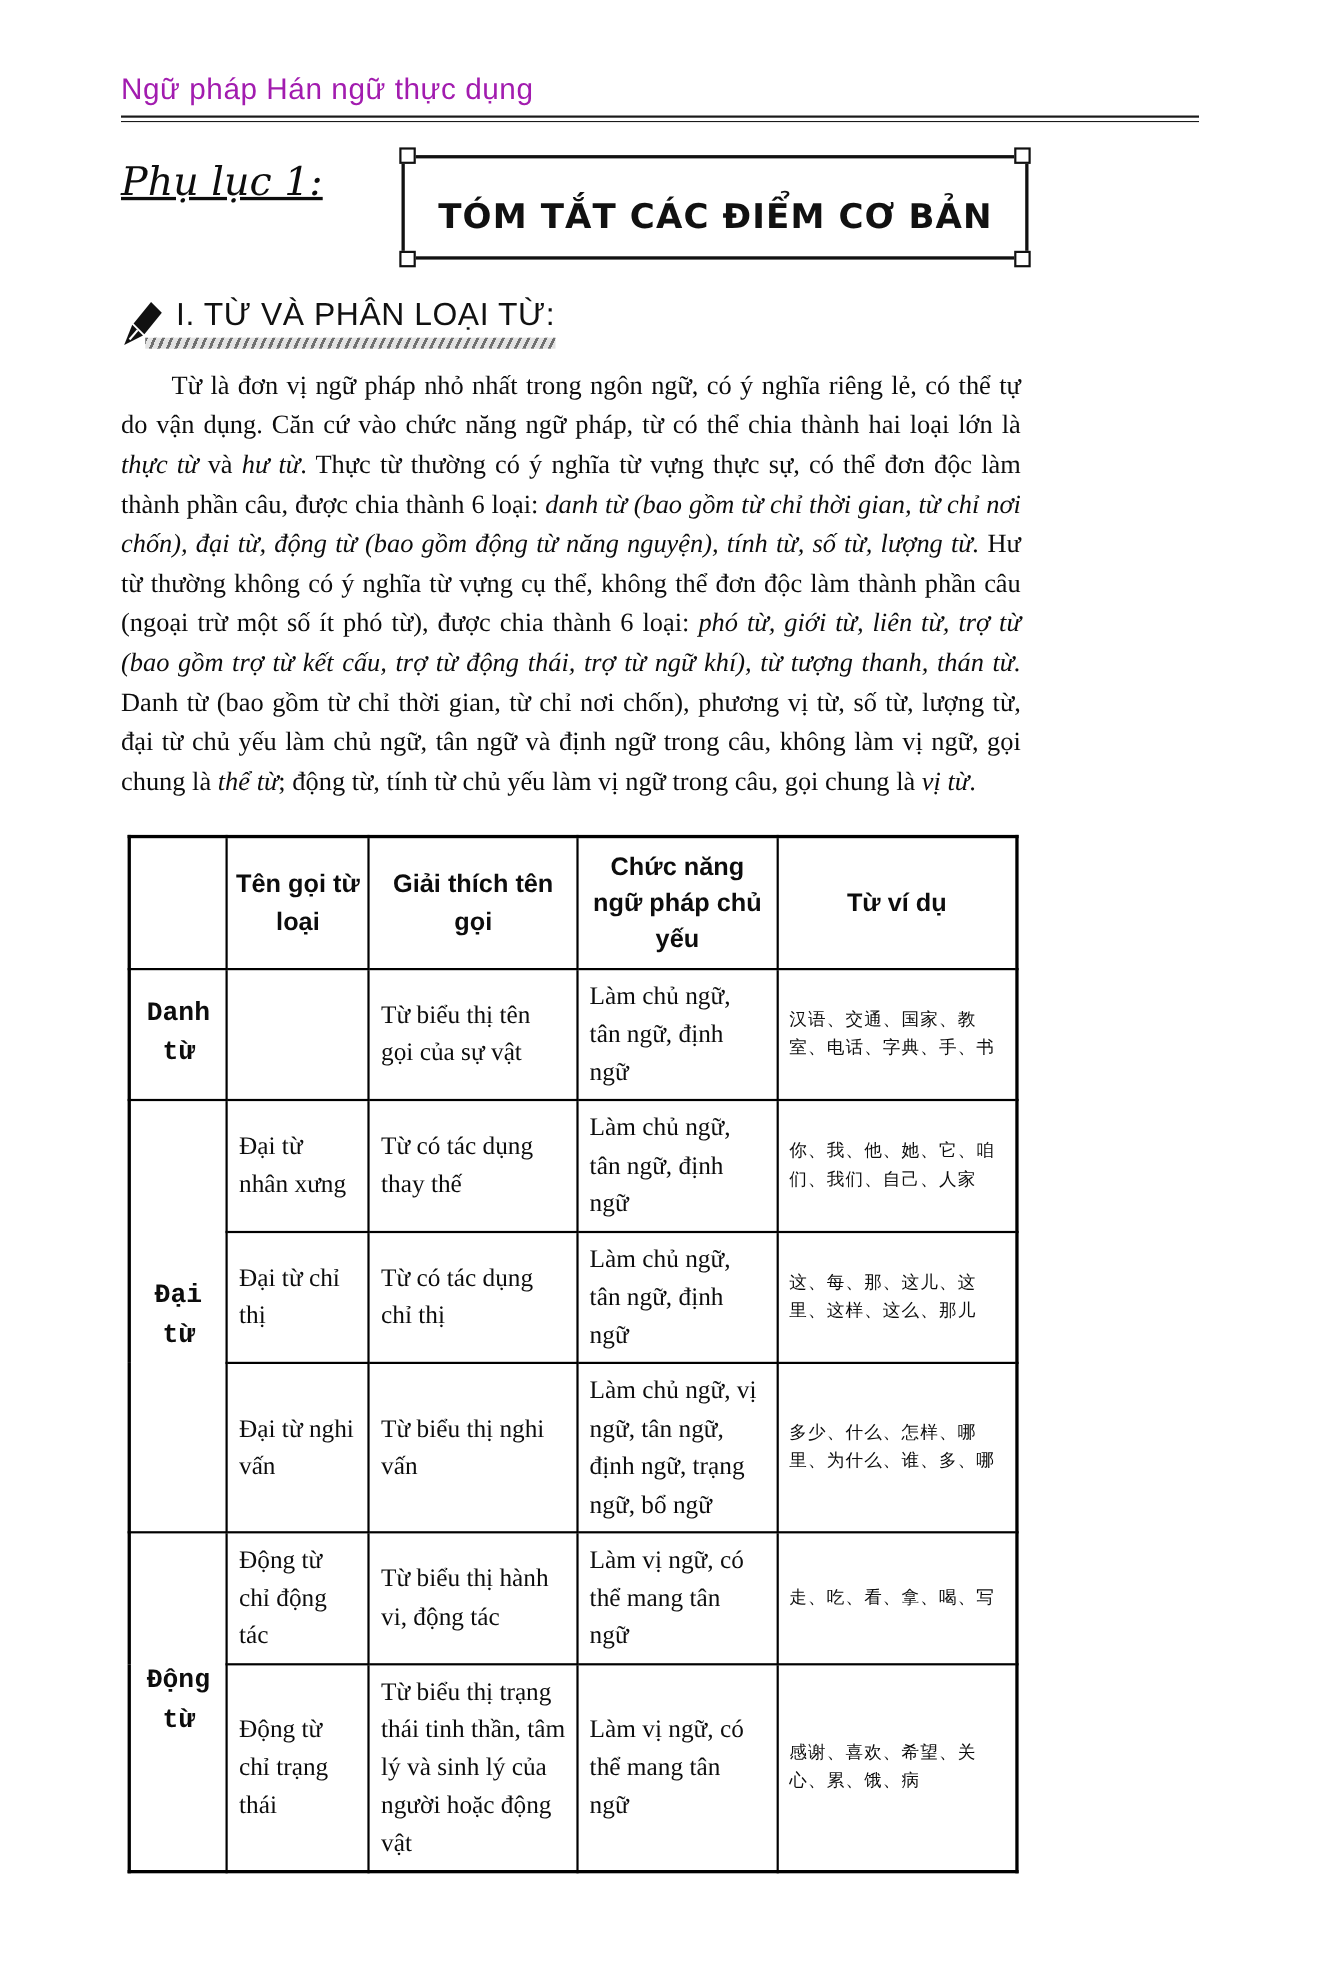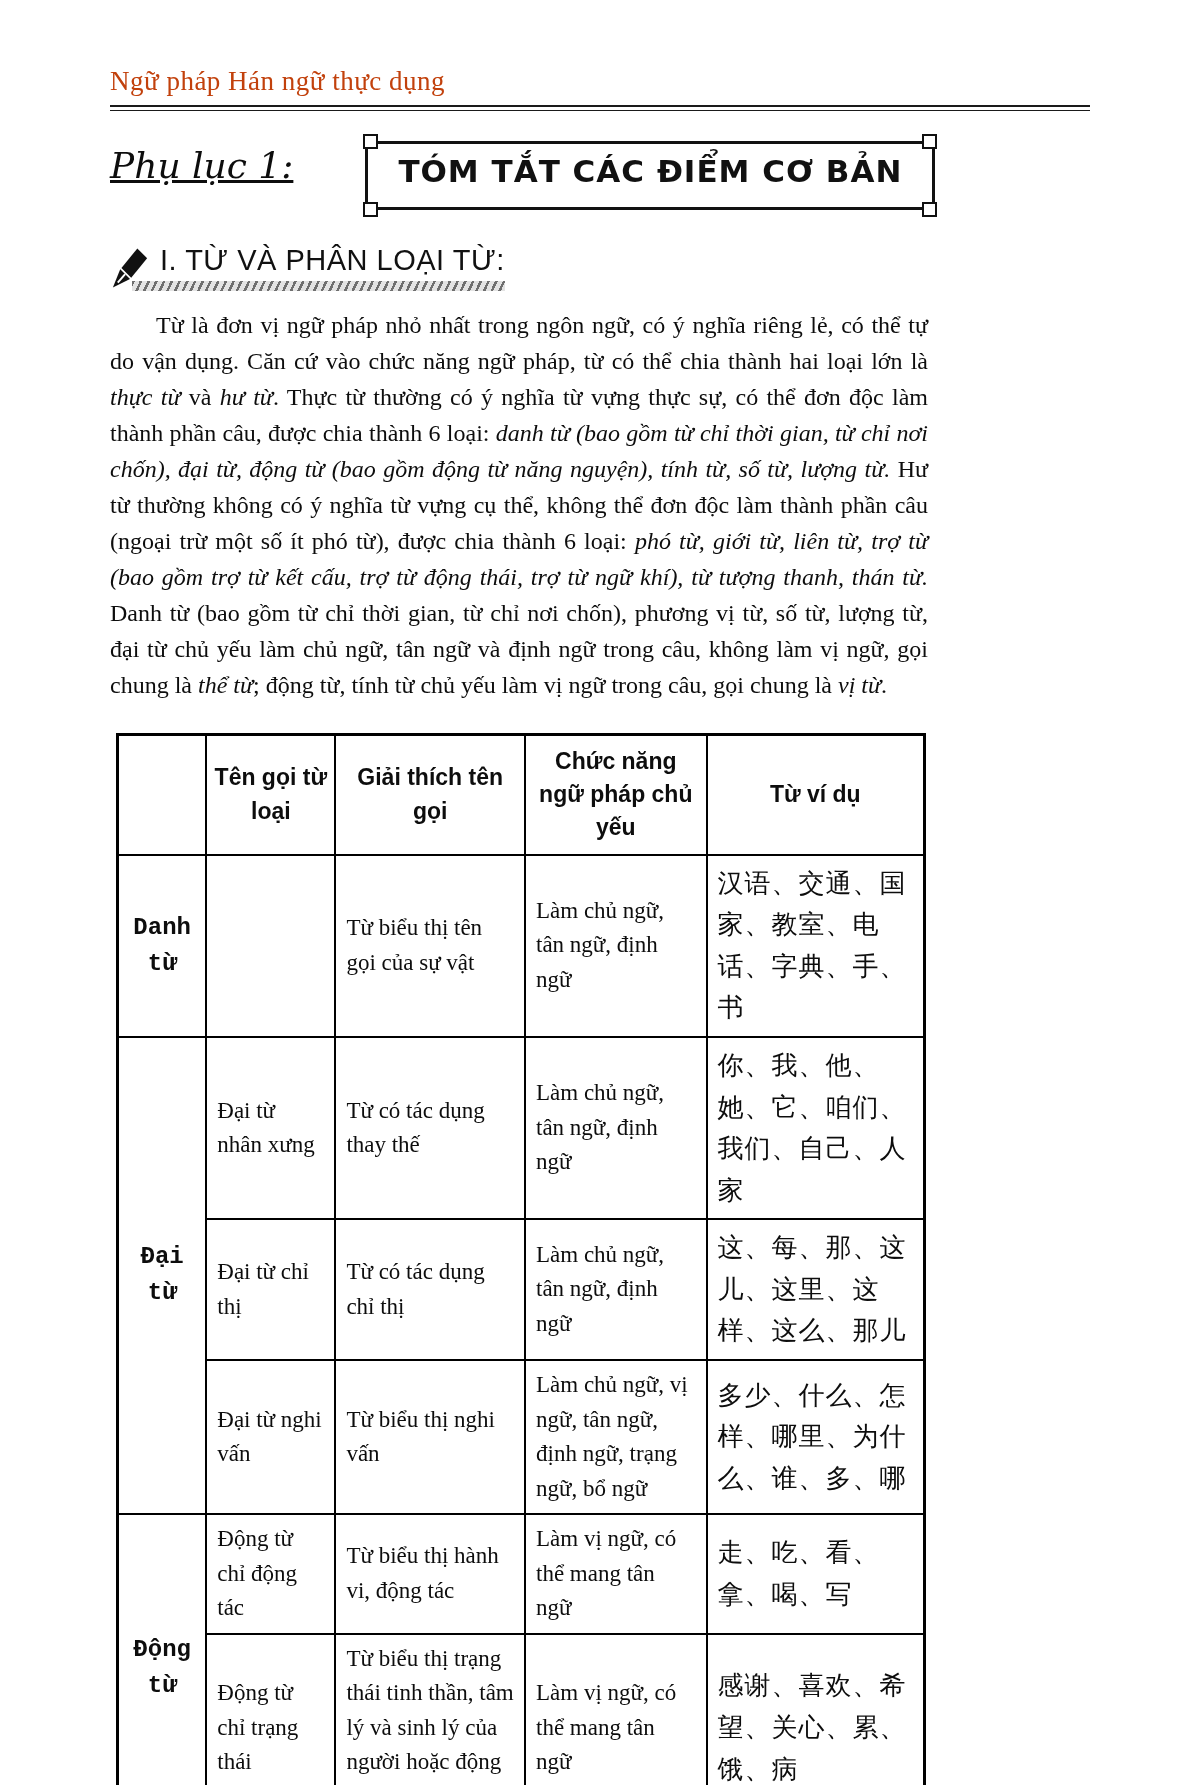--- a/index.html
+++ b/index.html
@@ -1,26 +1,26 @@
 <!DOCTYPE html>
 <html><head>
 <meta charset="utf-8">
 <style>
   html,body{margin:0;padding:0;background:#ffffff;}
   body{width:1200px;min-height:1785px;font-family:"Liberation Serif",serif;color:#0d0d0d;position:relative;}
   .page{padding:66px 110px 40px 110px;}
 
   
-  .running-head{font-family:Liberation Serif, serif;font-size:27px;letter-spacing:0.5px;color:#c2410c;}
+  .running-head{font-family:Liberation Sans, sans-serif;font-size:27px;letter-spacing:0.5px;color:#a21caf;}
   .head-rule{margin-top:8px;height:3px;border-top:2px solid #1a1a1a;border-bottom:1px solid #1a1a1a;width:980px;}
 
   
   .appendix-row{display:flex;align-items:flex-start;margin-top:30px;}
   .appendix-label{font-family:"DejaVu Serif",serif;font-style:italic;font-size:36px;text-decoration:underline;margin-top:4px;white-space:nowrap;}
-  .title-box{position:relative;margin-left:72px;border:3px solid #111;padding:4px 30px 12px 30px;text-align:center;
+  .title-box{position:relative;margin-left:72px;border:3px solid #111;padding:30px 30px 12px 30px;text-align:center;
              font-family:"DejaVu Sans",sans-serif;font-weight:800;font-size:31px;line-height:1.5;letter-spacing:1px;color:#111;}
   .title-box .sq{position:absolute;width:11px;height:11px;border:2px solid #111;background:#fff;}
   .sq.tl{left:-5px;top:-10px;} .sq.tr{right:-5px;top:-10px;}
   .sq.bl{left:-5px;bottom:-10px;} .sq.br{right:-5px;bottom:-10px;}
 
   
   .section-heading{margin-top:34px;display:flex;align-items:flex-start;}
   .pen-icon{width:40px;height:44px;margin-right:10px;margin-top:2px;flex:0 0 auto;}
   .heading-wrap{display:inline-block;}
   .heading-text{font-family:"Liberation Sans",sans-serif;font-weight:normal;font-size:29px;letter-spacing:0.5px;color:#111;white-space:nowrap;}
@@ -31,21 +31,21 @@
   .intro{width:818px;margin-top:16px;font-size:24px;line-height:36px;text-align:justify;text-indent:46px;}
   .intro i{font-style:italic;}
 
   
   table.word-table{border-collapse:collapse;margin-top:30px;width:810px;margin-left:6px;}
   table.word-table{border:3px solid #000;}
   .word-table th,.word-table td{border:2px solid #000;padding:7px 10px;vertical-align:middle;}
   .word-table th{font-family:"Liberation Sans",sans-serif;font-weight:bold;font-size:23px;line-height:1.45;text-align:center;padding:9px 6px;}
   .word-table td{font-size:23px;line-height:1.5;text-align:left;}
   .word-table td.group{font-family:Liberation Mono, monospace;font-weight:bold;font-size:24px;text-align:center;padding:6px 4px;}
-  .word-table td.cell-examples{font-size:26px;line-height:1.6;letter-spacing:1px;}
+  .word-table td.cell-examples{font-size:16px;line-height:1.6;letter-spacing:1px;}
   col.c1{width:11%;} col.c2{width:16%;} col.c3{width:23.5%;} col.c4{width:22.5%;} col.c5{width:27%;}
 </style>
 </head>
 <body>
 
 <div class="page">
 
   <div class="running-head">Ngữ pháp Hán ngữ thực dụng</div>
   <div class="head-rule"></div>
 

